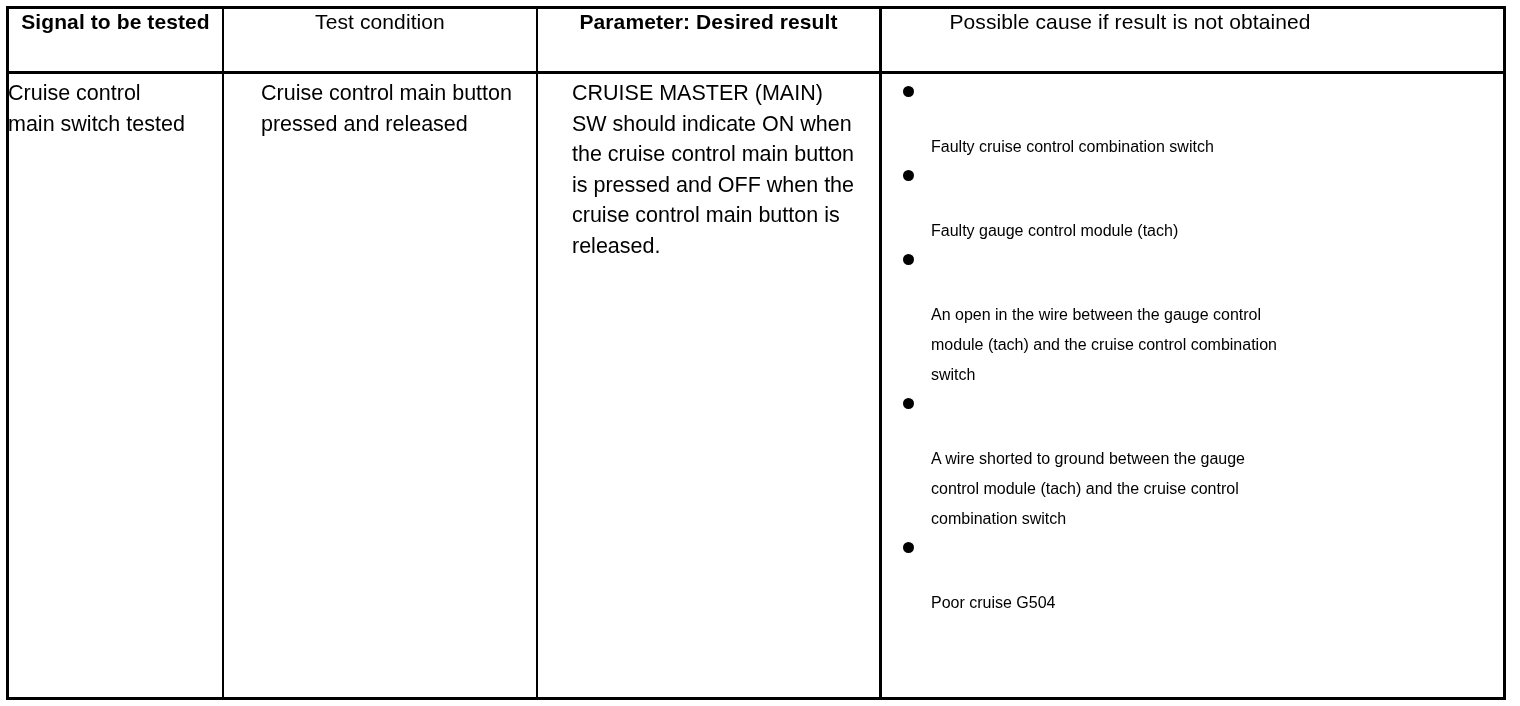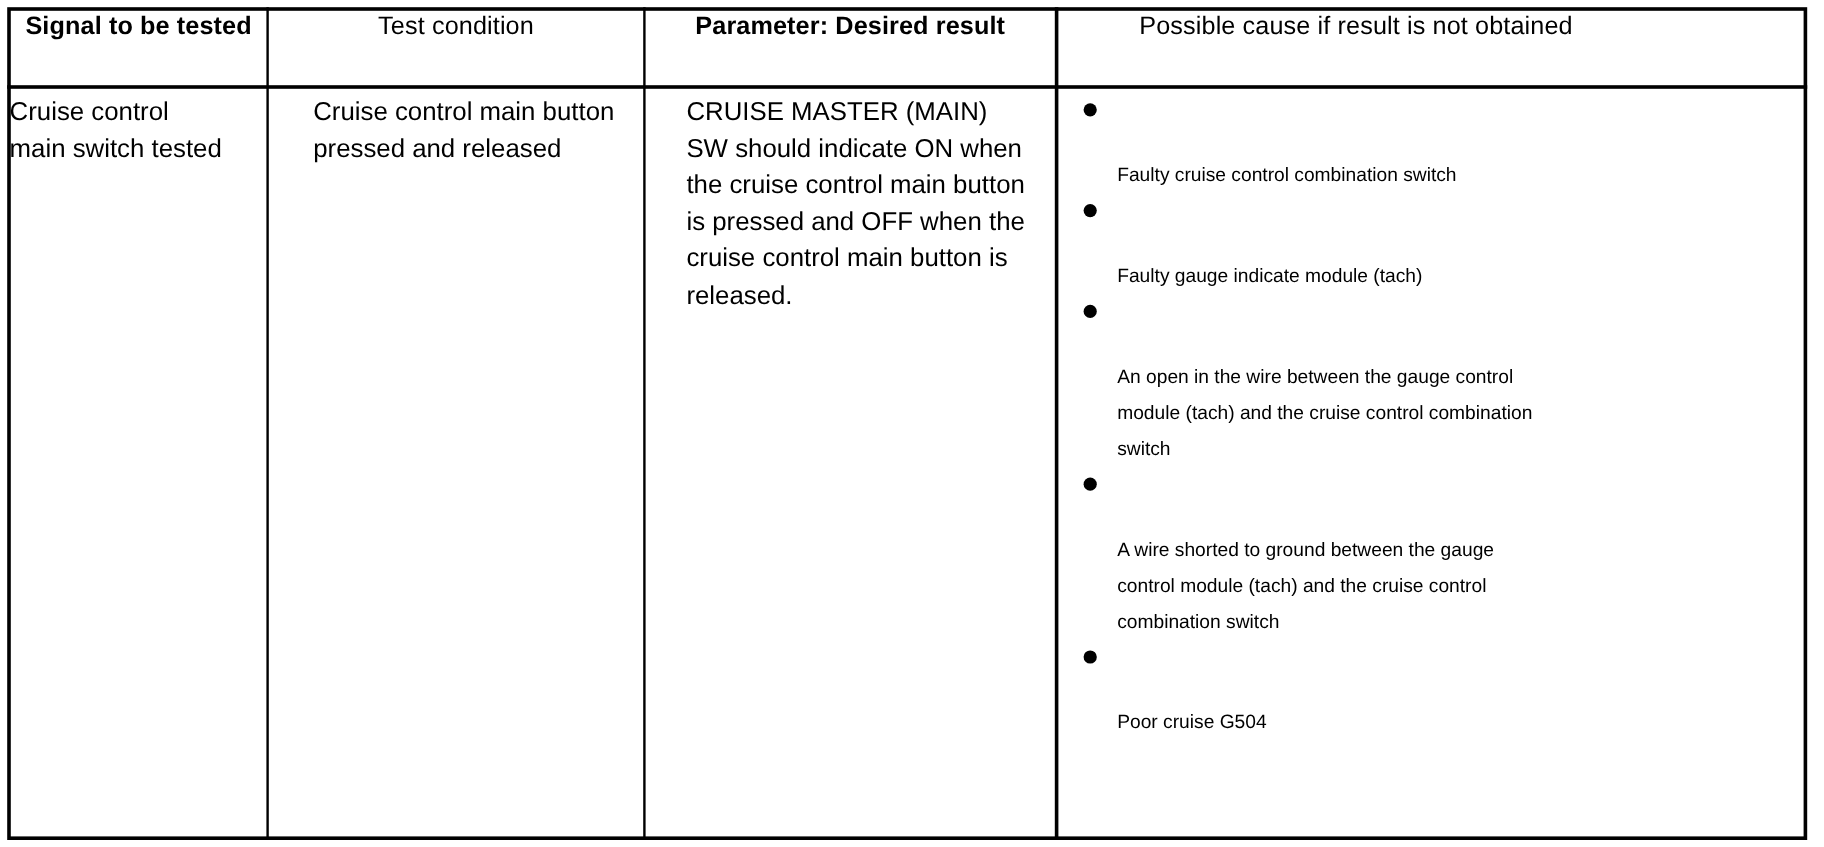--- a/index.html
+++ b/index.html
@@ -152,21 +152,21 @@
 cruise control main button is
 released.</div>
 
   <div class="causes">
     <div class="cause-item">
       <span class="cause-bullet"></span>
       <span class="cause-text">Faulty cruise control combination switch</span>
     </div>
     <div class="cause-item">
       <span class="cause-bullet"></span>
-      <span class="cause-text">Faulty gauge indicate module (tach)</span>
+      <span class="cause-text">Faulty gauge control module (tach)</span>
     </div>
     <div class="cause-item">
       <span class="cause-bullet"></span>
       <span class="cause-text">An open in the wire between the gauge control
 module (tach) and the cruise control combination
 switch</span>
     </div>
     <div class="cause-item">
       <span class="cause-bullet"></span>
       <span class="cause-text">A wire shorted to ground between the gauge

